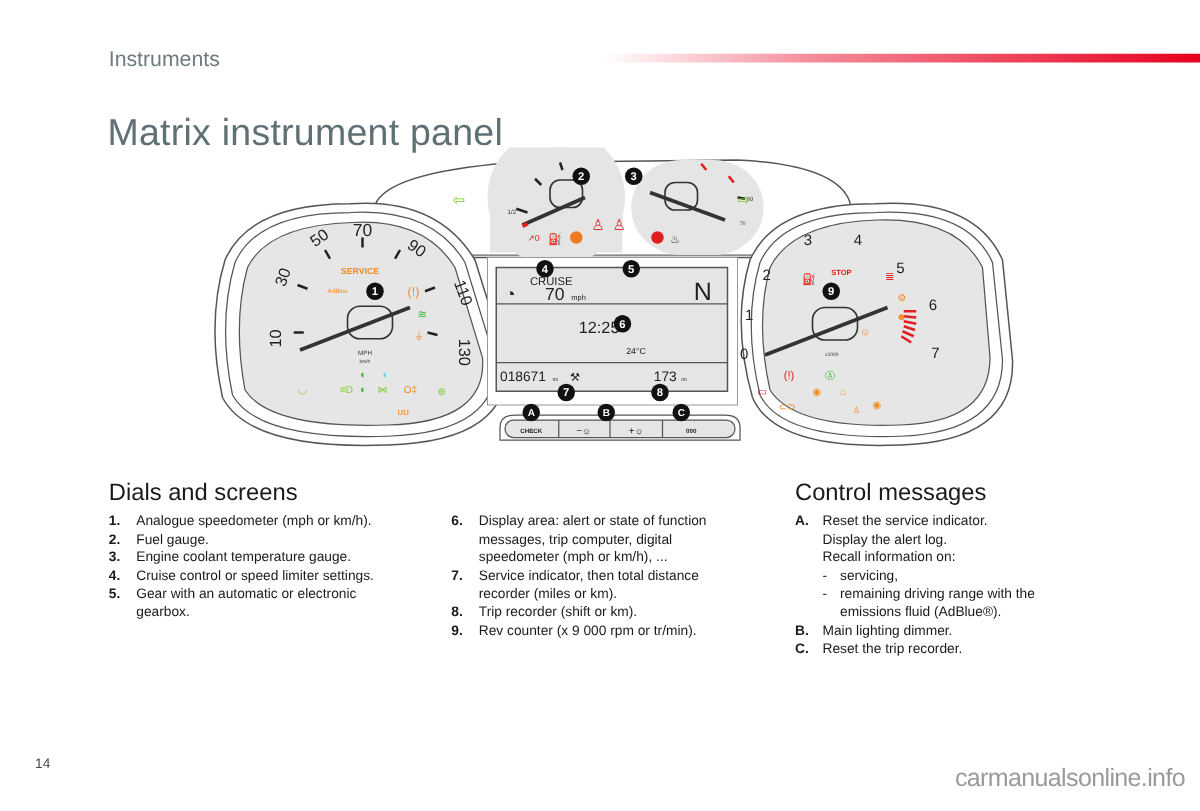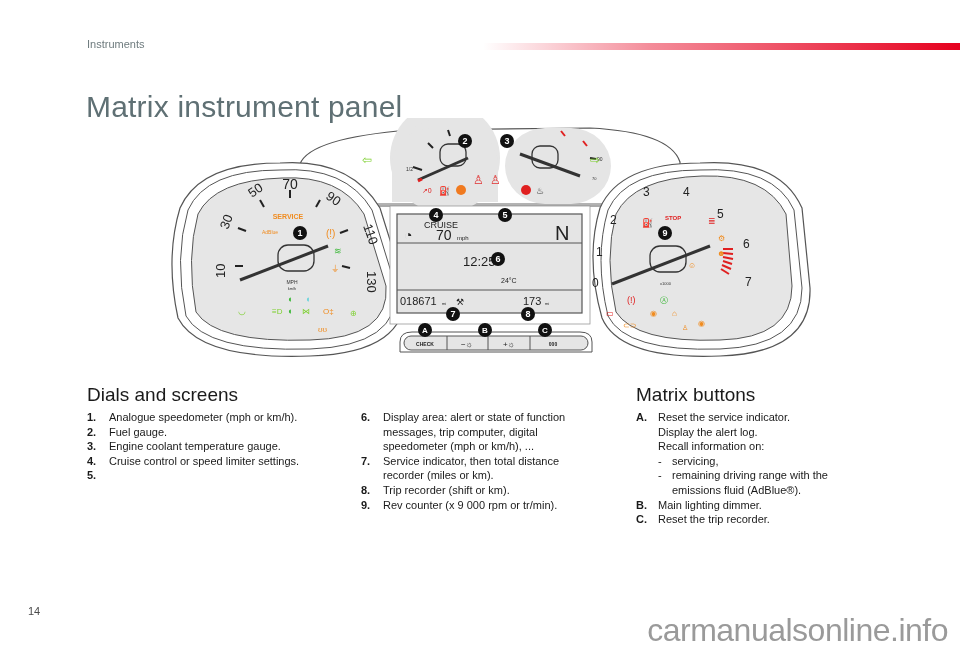--- a/index.html
+++ b/index.html
@@ -1,30 +1,30 @@
 <!DOCTYPE html>
 <html><head>
 <meta charset="utf-8">
 <style>
   html, body { margin:0; padding:0; background:#fff; }
   body { width:960px; height:649px; position:relative; overflow:hidden; font-family:"Liberation Sans", sans-serif; color:#1a1a1a; }
-  .section-label { position:absolute; left:87px; top:38px; font-size:11px; color:#6e7b7e; }
+  .section-label { position:absolute; left:87px; top:38px; font-size:17px; color:#6e7b7e; }
   .top-bar { position:absolute; left:483px; top:43px; width:477px; height:7px; background:linear-gradient(to right, rgba(230,0,30,0) 0%, rgba(230,0,30,0.45) 35%, #e6001e 100%); }
   .page-title { position:absolute; left:86px; top:70px; font-size:30px; color:#5f7074; font-weight:normal; letter-spacing:0.2px; }
   .figure { position:absolute; left:160px; top:118px; width:660px; height:252px; }
   .figure svg { display:block; }
   h2.col-heading { position:absolute; margin:0; font-size:19px; font-weight:normal; color:#1a1a1a; }
   .list { position:absolute; font-size:11px; line-height:14.6px; color:#1a1a1a; }
   .item { display:flex; }
   .item .num { width:22px; flex:none; font-weight:bold; }
   .item .txt { flex:1; }
   .sub { display:flex; }
   .sub .dash { width:14px; flex:none; }
   .page-number { position:absolute; left:18px; top:605px; font-size:11px; color:#4a4a4a;margin-left:10px; }
-  .watermark { position:absolute; right:12px; top:612px; font-size:32px; color:#9a9a9a; font-family:"Liberation Sans", sans-serif; letter-spacing:-0.5px; }
+  .watermark { position:absolute; right:12px; top:612px; font-size:20px; color:#9a9a9a; font-family:"Liberation Sans", sans-serif; letter-spacing:-0.5px; }
 </style>
 </head>
 <body>
 
 <div class="section-label">Instruments</div>
 <div class="top-bar"></div>
 <h1 class="page-title">Matrix instrument panel</h1>
 
 <div class="figure">
 <svg width="660" height="252" viewBox="0 0 660 252" xmlns="http://www.w3.org/2000/svg" font-family="Liberation Sans, sans-serif">
@@ -226,20 +226,21 @@
       <span class="num">3.</span>
       <span class="txt">Engine coolant temperature gauge.</span>
     </div>
   <div class="item">
       <span class="num">4.</span>
       <span class="txt">Cruise control or speed limiter settings.</span>
     </div>
   <div class="item">
       <span class="num">5.</span>
     <span class="txt">
+        <div style="width:200px">Gear with an automatic or electronic gearbox.</div>
       </span>
     </div>
 </div>
 
 <div class="list" style="left:361px; top:410px; width:260px;">
   <div class="item">
       <span class="num">6.</span>
       <span class="txt" style="padding-right:28px">Display area: alert or state of function messages, trip computer, digital speedometer (mph or km/h), ...</span>
     </div>
   <div class="item">
@@ -251,21 +252,21 @@
   <div class="item">
       <span class="num">8.</span>
       <span class="txt">Trip recorder (shift or km).</span>
     </div>
   <div class="item">
       <span class="num">9.</span>
       <span class="txt">Rev counter (x 9 000 rpm or tr/min).</span>
     </div>
 </div>
 
-<h2 class="col-heading" style="left:636px; top:384px;">Matrix buttons</h2>
+<h2 class="col-heading" style="left:636px; top:384px;">Control messages</h2>
 
 <div class="list" style="left:636px; top:410px; width:230px;">
   <div class="item">
       <span class="num">A.</span>
     <span class="txt">
       <div>Reset the service indicator.</div>
       <div>Display the alert log.</div>
       <div>Recall information on:</div>
       <div class="sub">
           <span class="dash">-</span>

